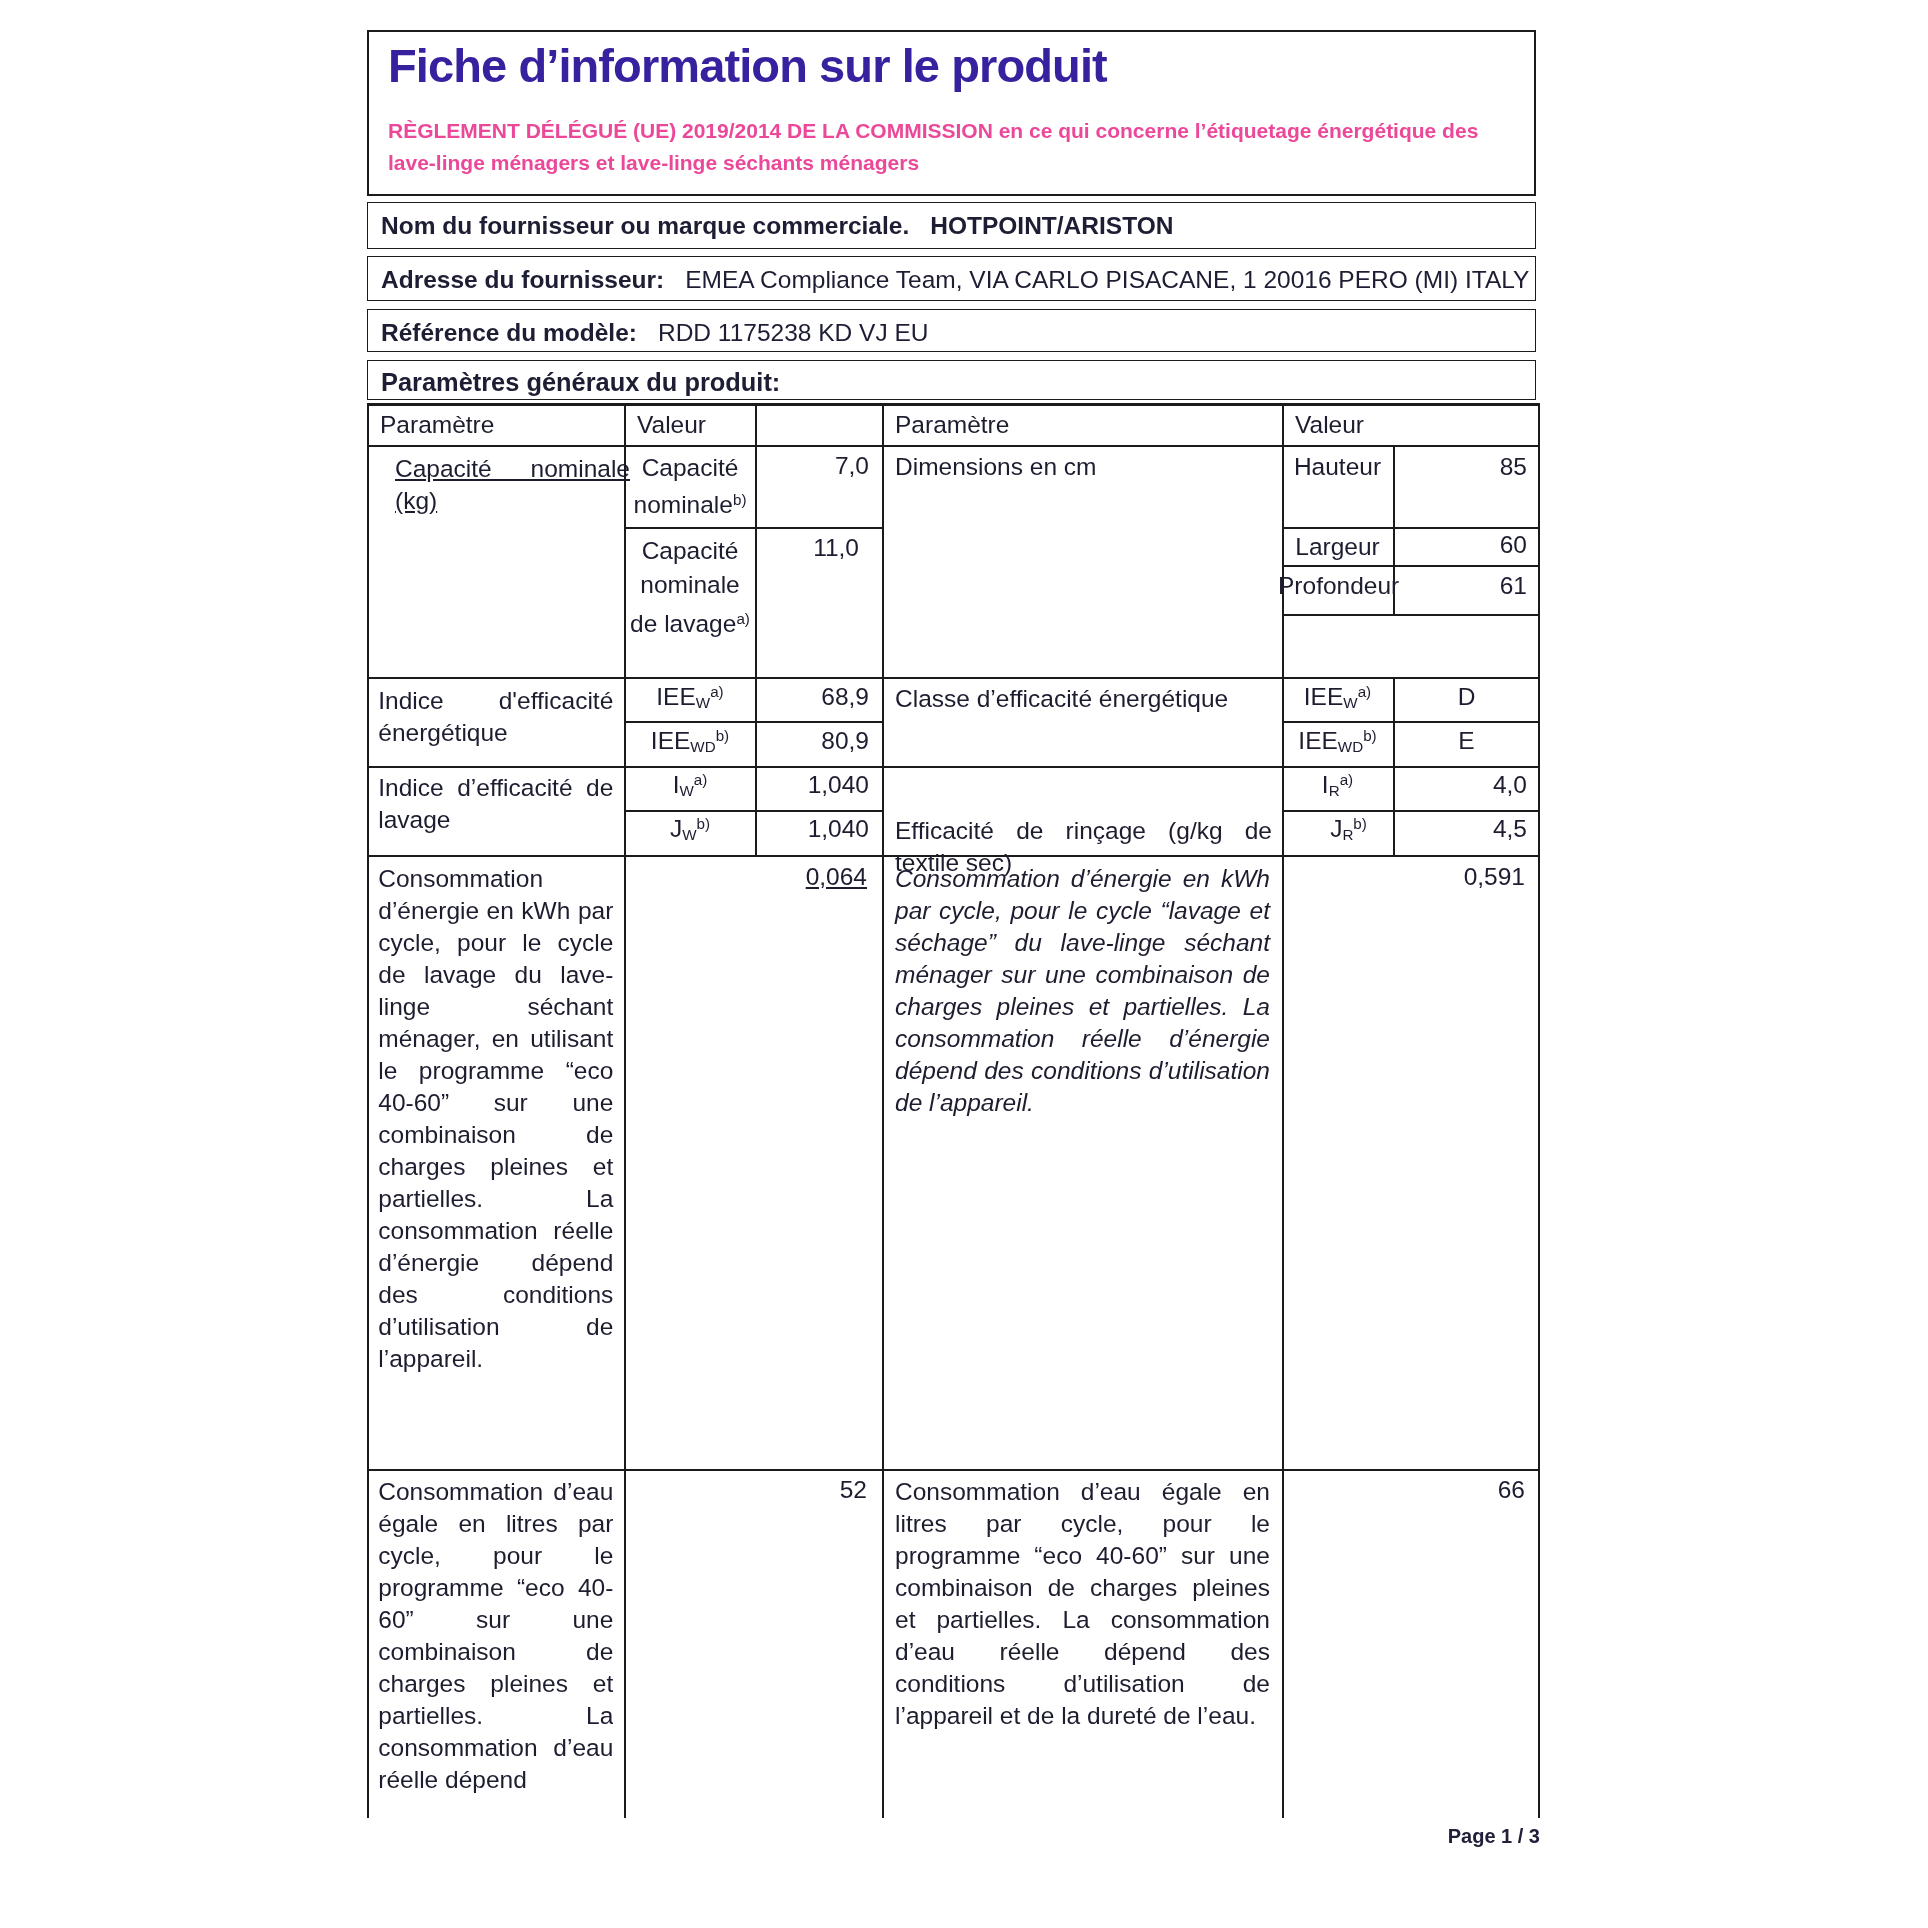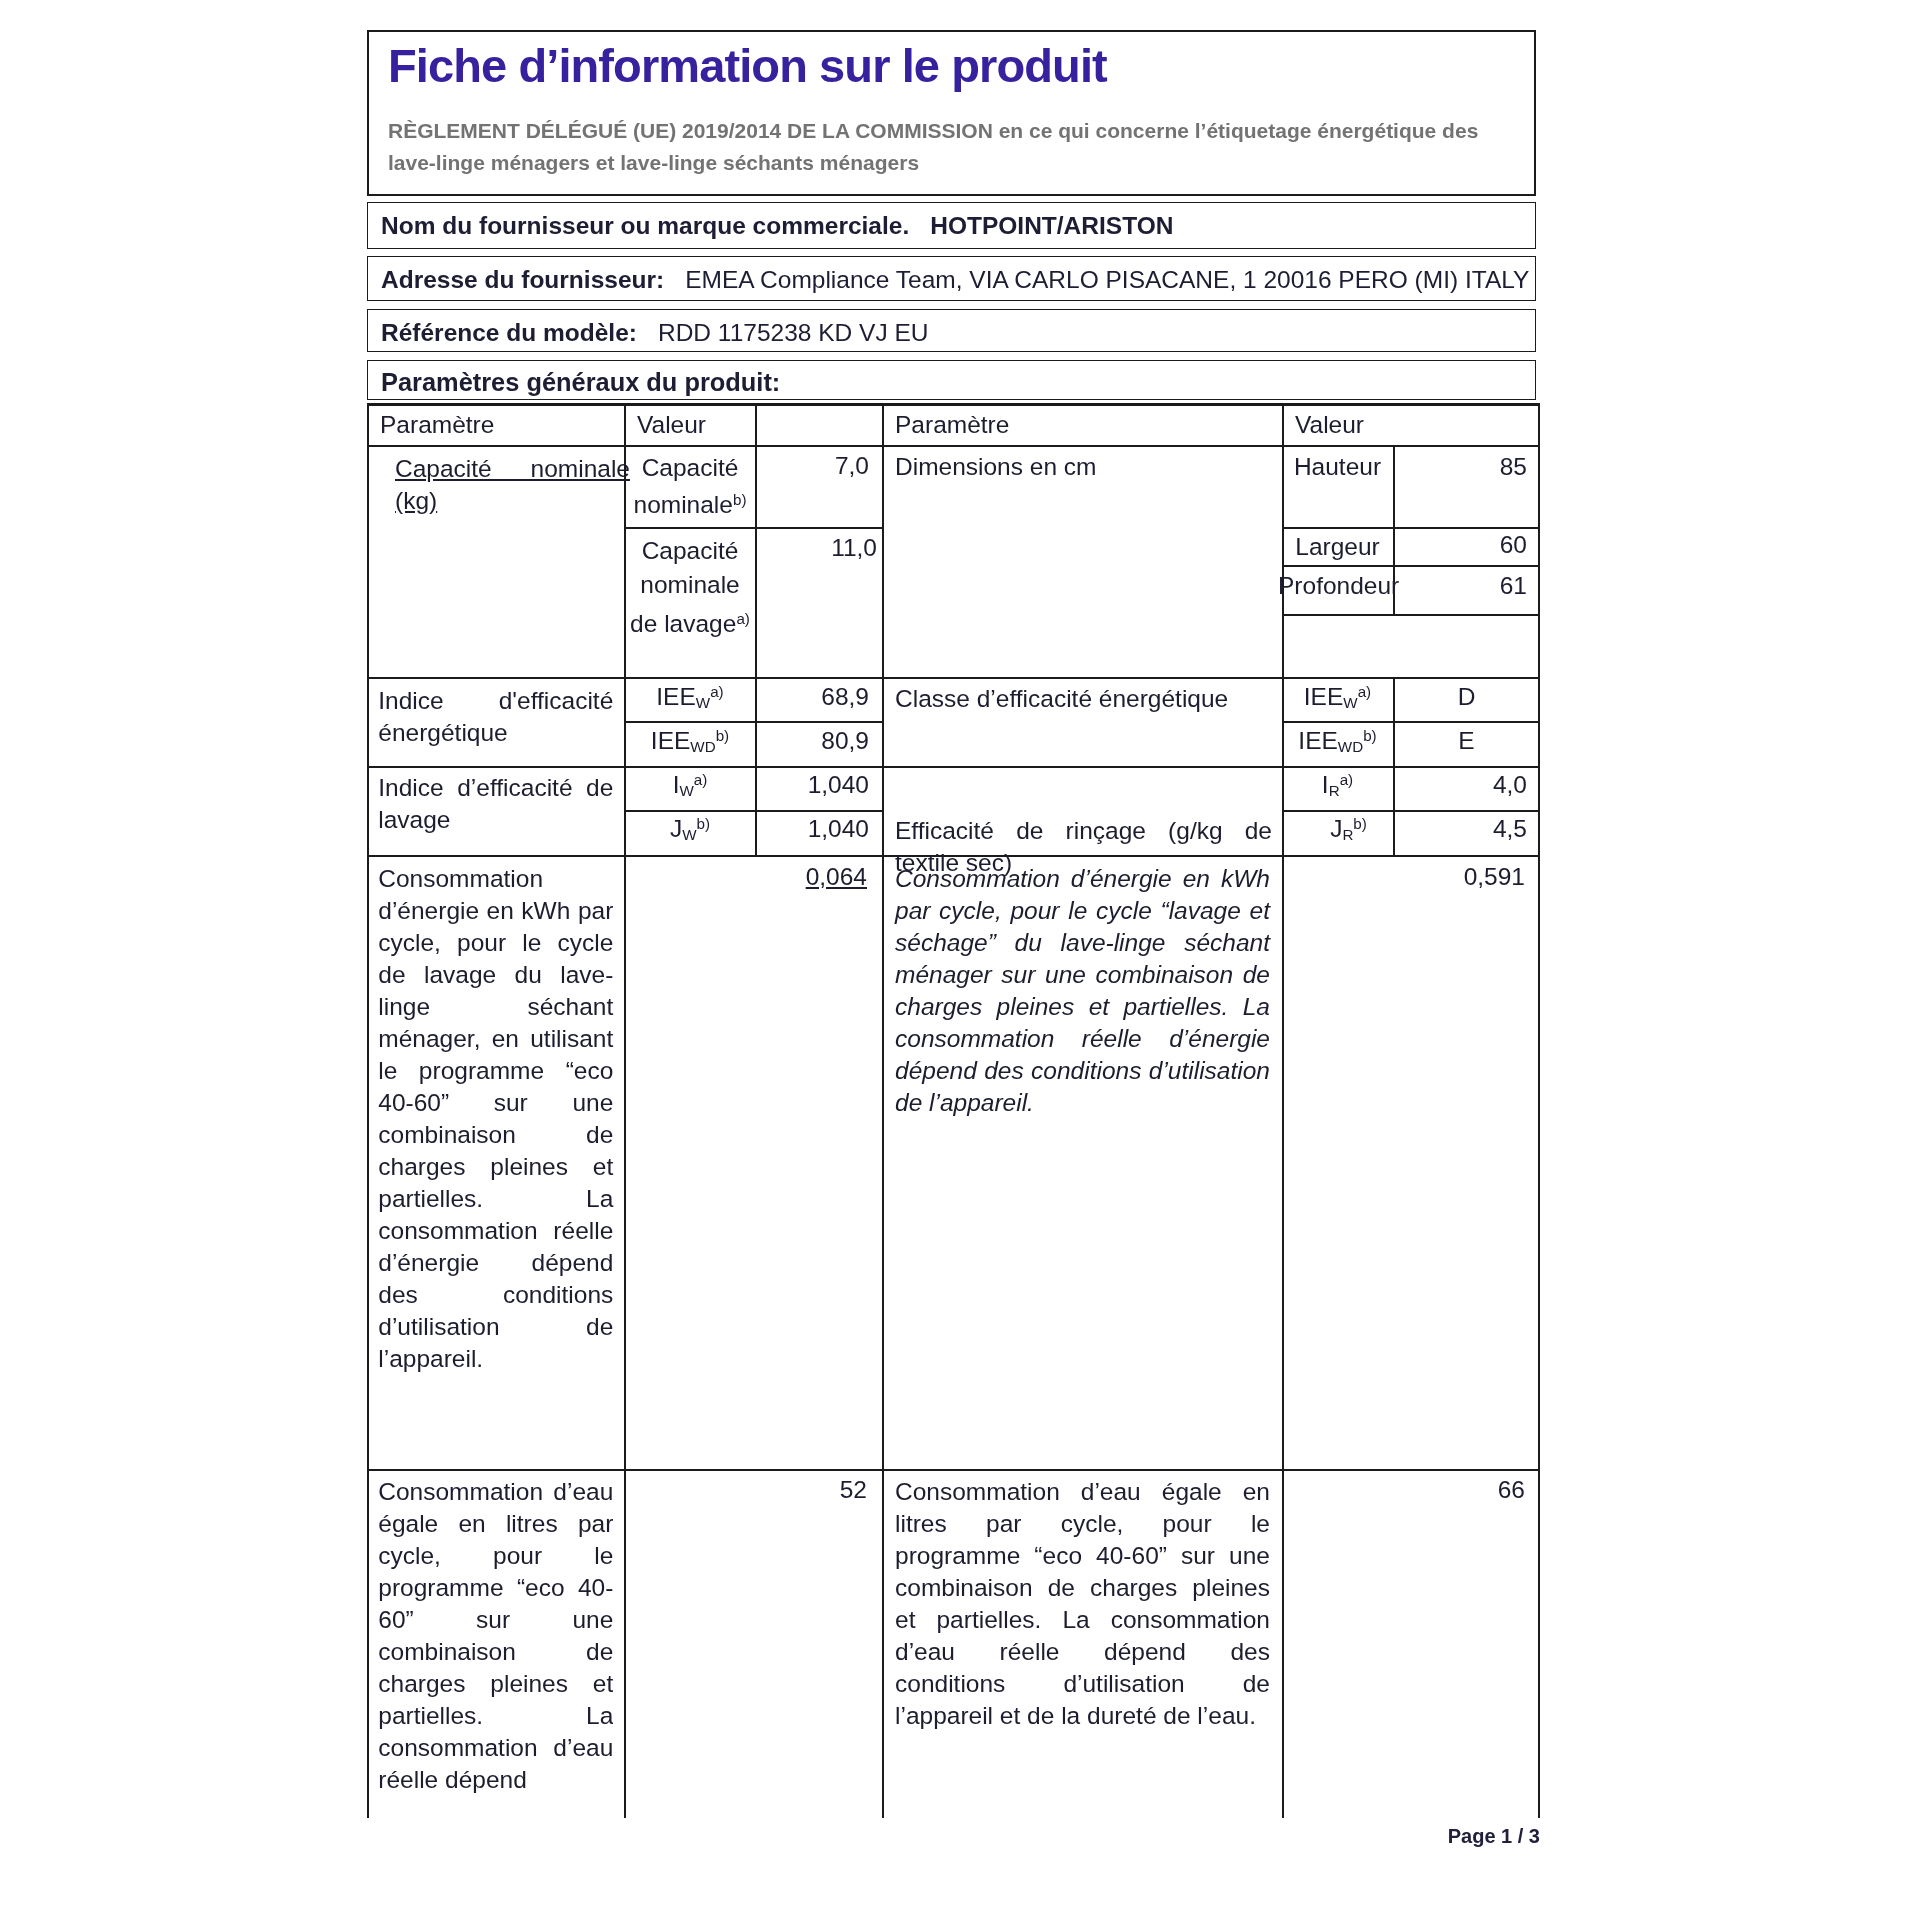--- a/index.html
+++ b/index.html
@@ -8,21 +8,21 @@
     font-family:"Liberation Sans", sans-serif;color:#20203a;
     -webkit-font-smoothing:antialiased;
   }
   .box{position:absolute;left:367px;width:1169px;border:1.9px solid #1b1b1b;background:#fff;box-sizing:border-box;}
   .doc-title{
     position:absolute;left:19px;top:5.6px;font-size:47px;font-weight:bold;color:#38219e;
     letter-spacing:-0.9px;white-space:nowrap;
   }
   .doc-sub{
     position:absolute;left:19px;top:83px;width:1121px;font-size:21px;font-weight:bold;
-    color:#737373;line-height:32px;text-align:left;
+    color:#ec4899;line-height:32px;text-align:left;
   }
   .rowline{position:absolute;left:13px;top:8.5px;width:1139px;font-size:24.5px;color:#1d1d33;white-space:nowrap;}
   .rowline b{font-weight:bold;}
   .rowline .val{font-weight:normal;margin-left:21px;}
   .seclabel{position:absolute;left:13px;top:6.6px;font-size:25.4px;font-weight:bold;color:#1d1d33;}
   #tbl{position:absolute;left:367px;top:403px;width:1173px;height:1415px;}
   .hl,.vl{position:absolute;background:#1b1b1b;}
   .cell{position:absolute;font-size:24.5px;color:#1d1d30;box-sizing:border-box;}
   .para{text-align:justify;line-height:32px;}
   .ctr{text-align:center;}
@@ -97,21 +97,21 @@
   <div class="cell para" style="left:28px;top:50px;width:235px;text-decoration:underline;">Capacité nominale (kg)</div>
 
   <div class="cell ctr" style="left:259px;top:49px;width:128px;line-height:32px;">
     <span>Capacité nominale</span><sup>b)</sup>
   </div>
   <div class="cell rt" style="left:388px;top:49px;width:114px;">7,0</div>
 
   <div class="cell ctr" style="left:259px;top:131px;width:128px;line-height:34px;">
     <span>Capacité nominale de lavage</span><sup>a)</sup>
   </div>
-  <div class="cell rt" style="left:396px;top:131px;width:114px;">11,0</div>
+  <div class="cell rt" style="left:378px;top:131px;width:114px;">11,0</div>
 
   <div class="cell" style="left:528px;top:50px;width:377px;">Dimensions en cm</div>
 
   <div class="cell ctr" style="left:917px;top:50px;width:107px;">Hauteur</div>
   <div class="cell rt" style="left:1026px;top:50px;width:134px;">85</div>
 
   <div class="cell ctr" style="left:917px;top:128px;width:107px;line-height:32px;">Largeur</div>
   <div class="cell rt" style="left:1026px;top:128px;width:134px;">60</div>
 
   <div class="cell ctr" style="left:911px;top:169px;width:119px;white-space:nowrap;">Profondeur</div>

